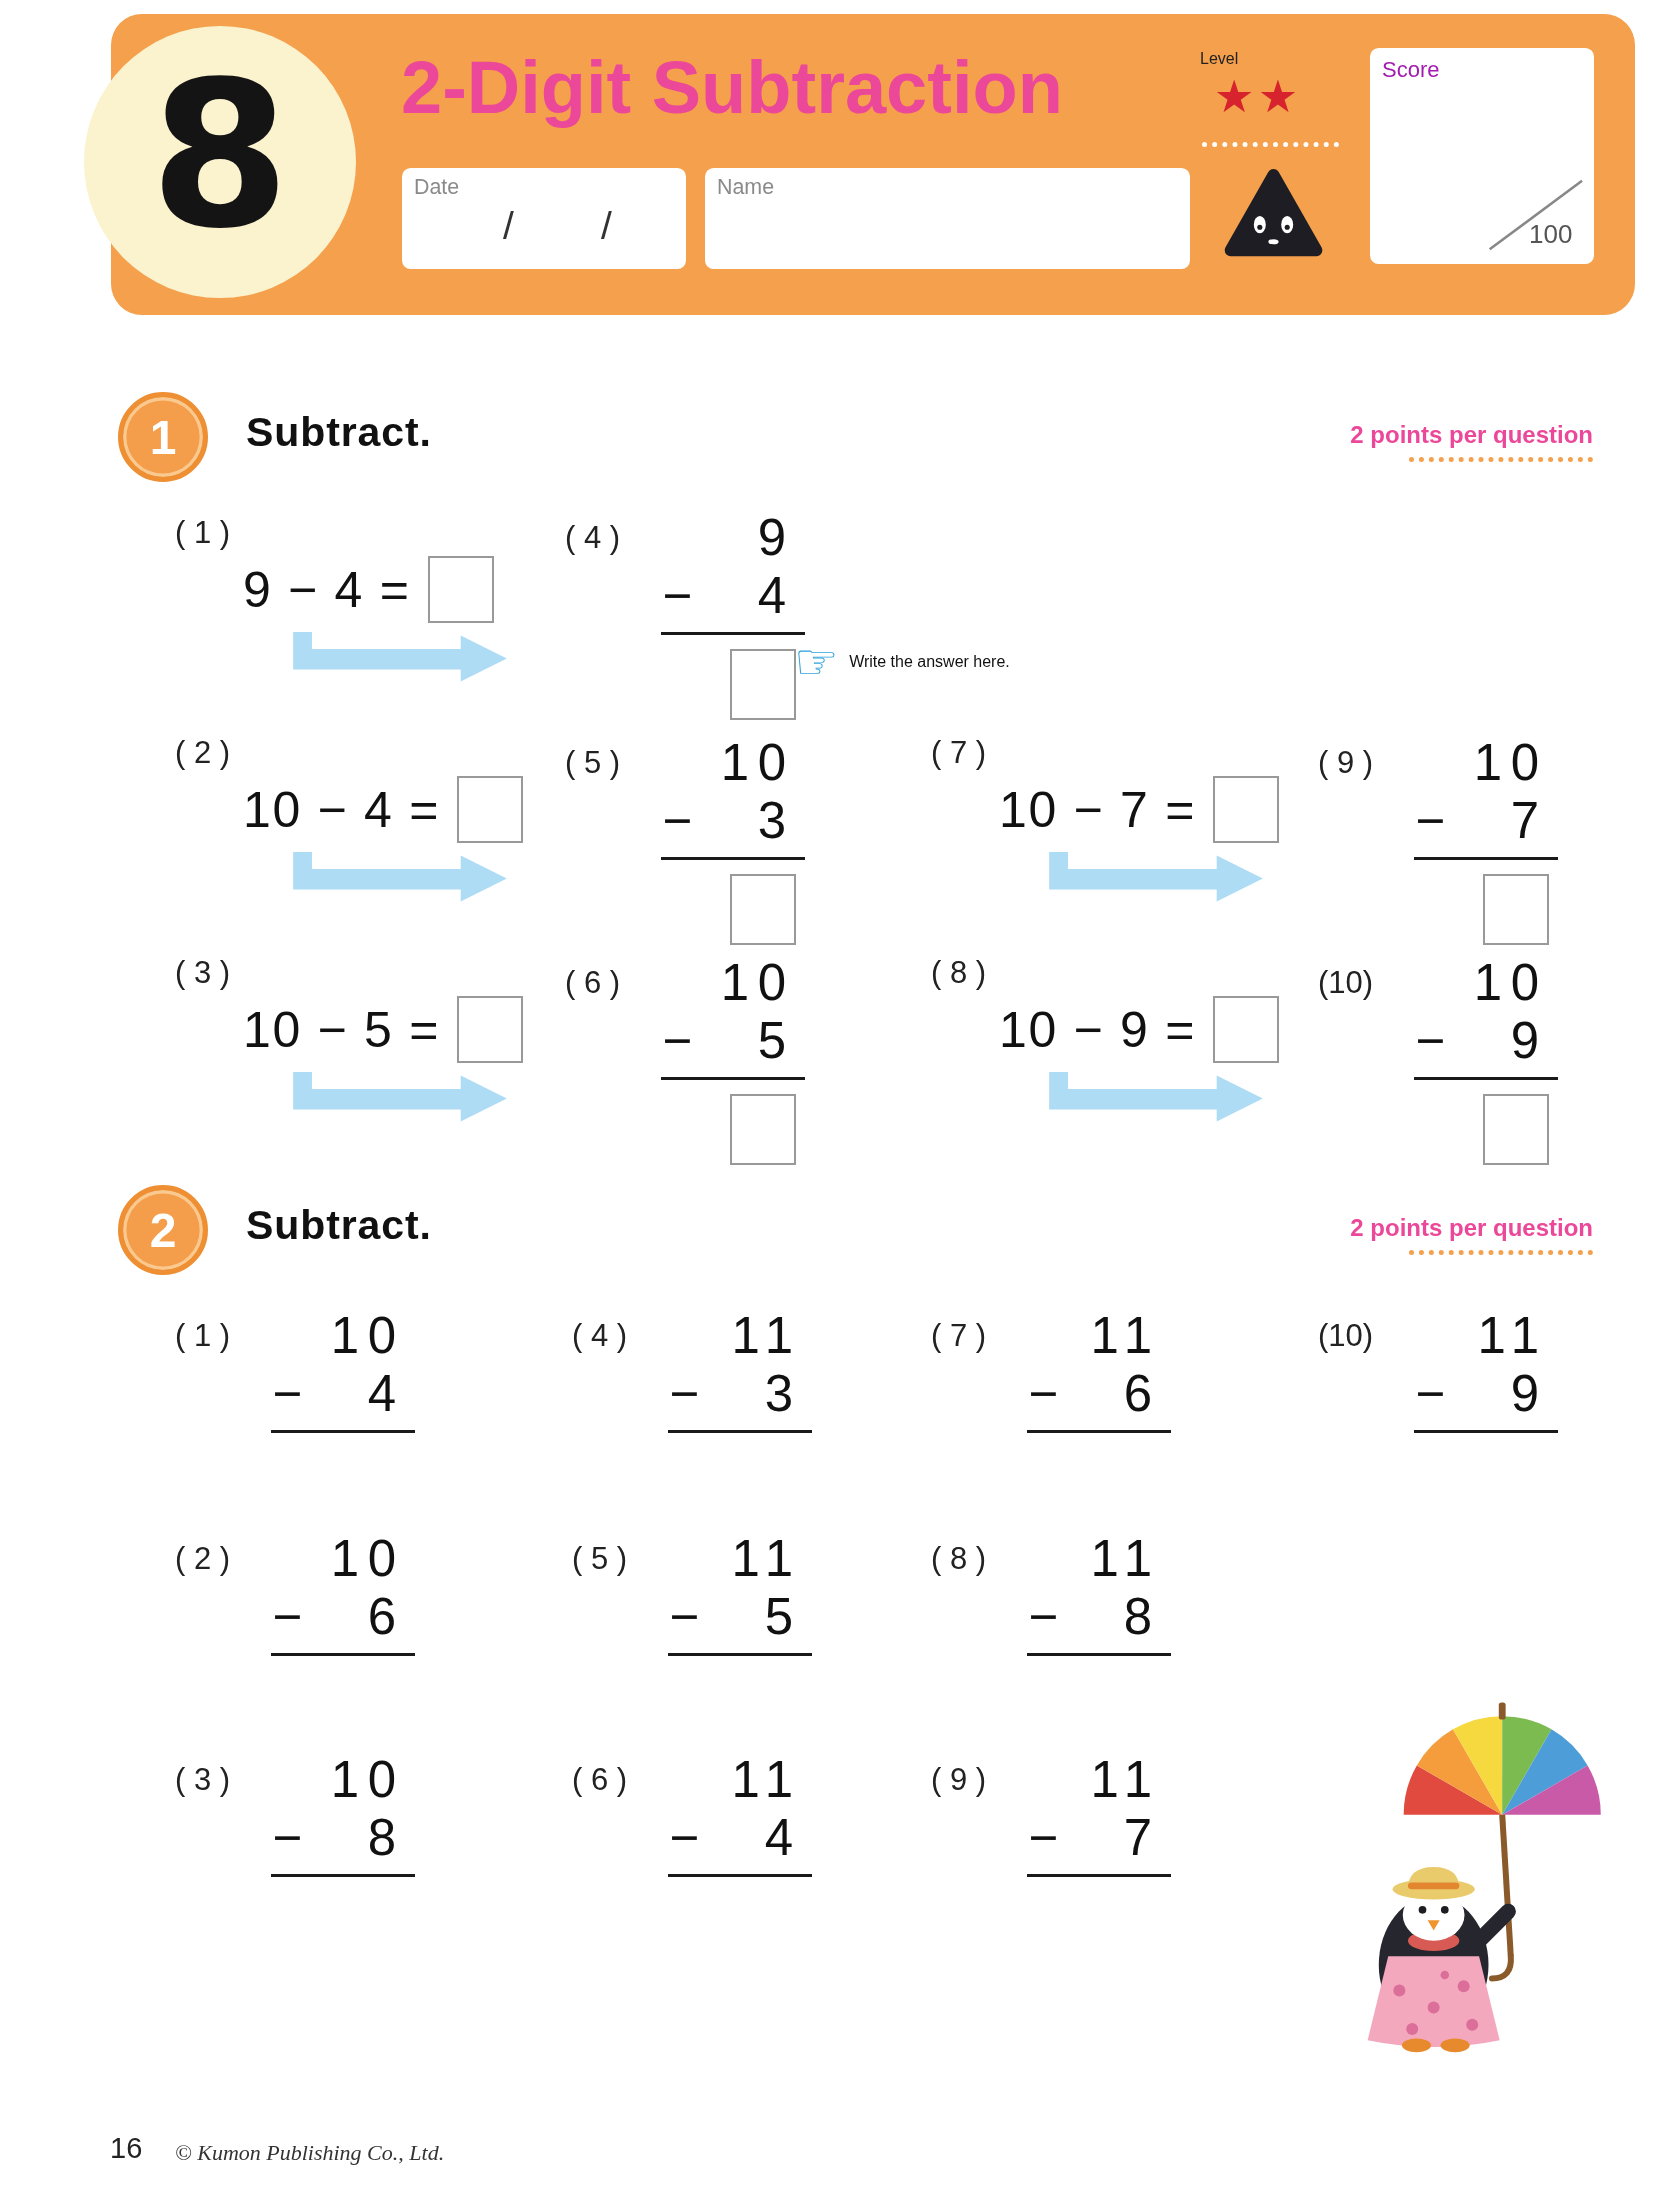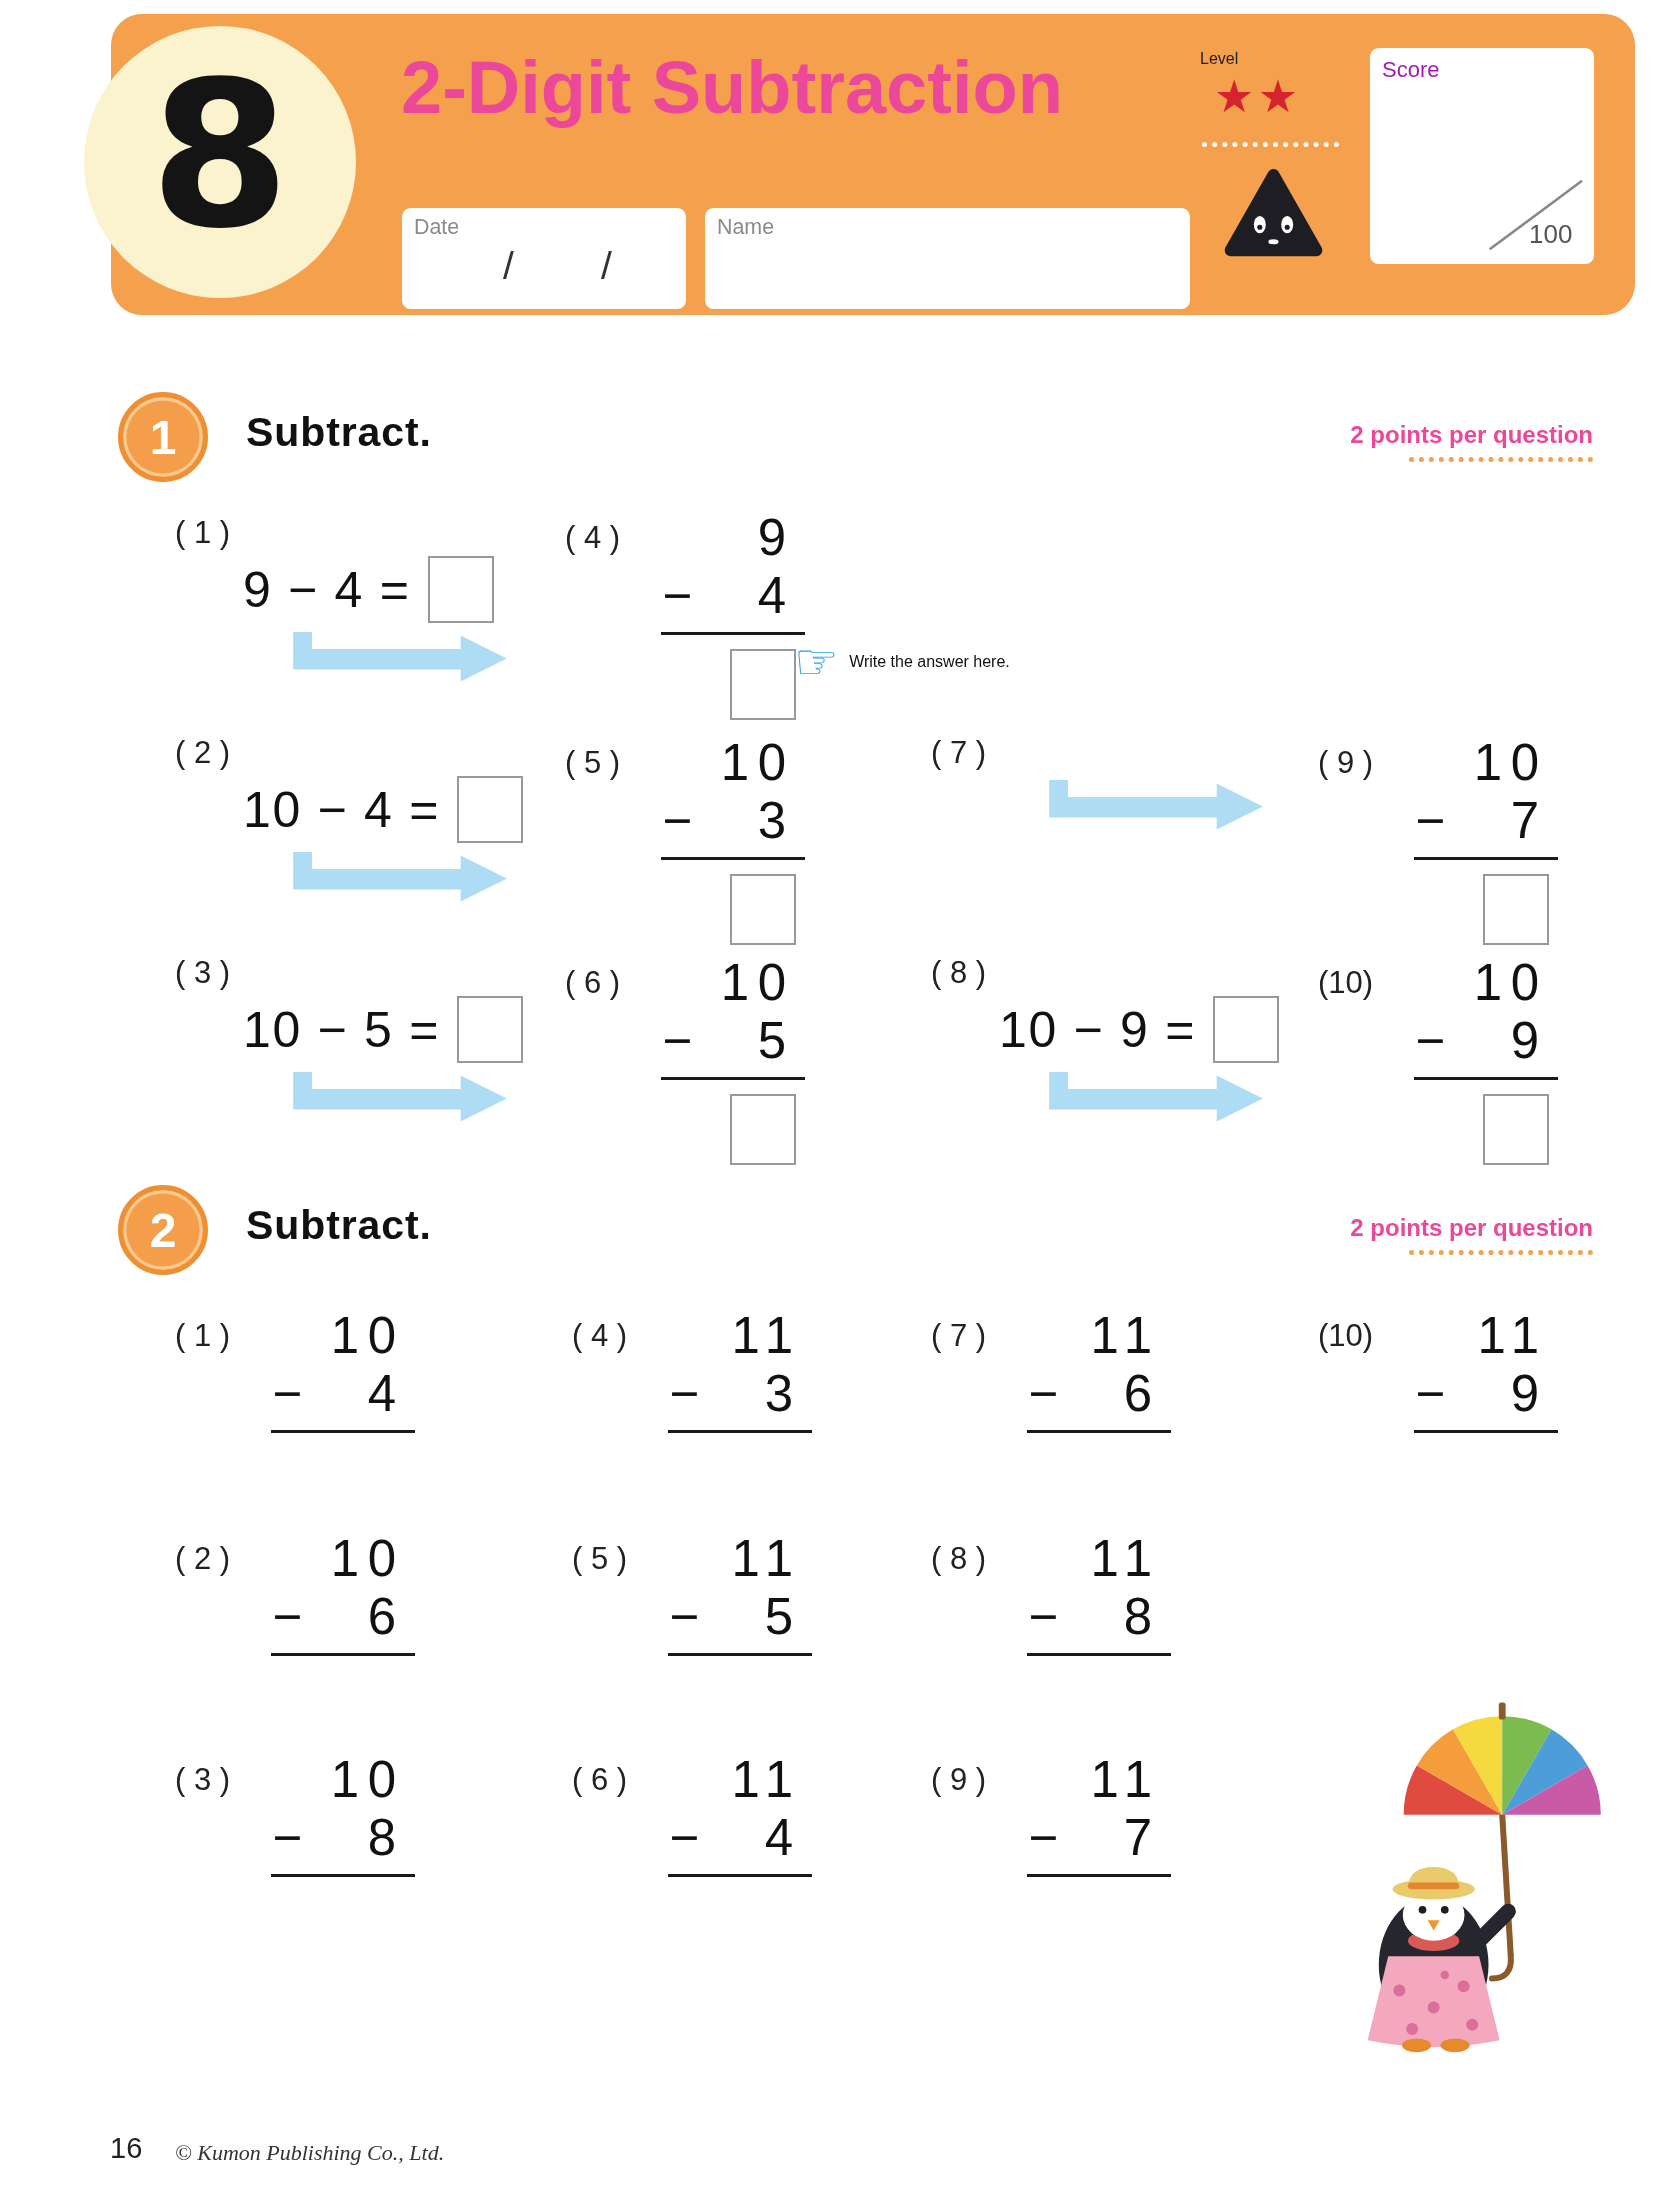--- a/index.html
+++ b/index.html
@@ -4,21 +4,21 @@
 <style>
   html,body{margin:0;padding:0;}
   body{width:1675px;height:2192px;background:#ffffff;font-family:"Liberation Sans",sans-serif;color:#111;position:relative;overflow:hidden;}
   .page{position:absolute;left:0;top:0;width:1675px;height:2192px;}
 
   
   .band{position:absolute;left:111px;top:13.7px;width:1524px;height:301px;background:#F5A04C;border-radius:31px;}
   .lesson-circle{position:absolute;left:84px;top:26px;width:272px;height:272px;border-radius:50%;background:#FBF2CE;display:flex;align-items:center;justify-content:center;}
   .lesson-num{font-family:"DejaVu Sans",sans-serif;font-weight:bold;font-size:201px;line-height:1;color:#141414;transform:translateY(-6.8px);}
   .title{position:absolute;left:401px;top:45px;font-size:74px;font-weight:bold;color:#ec4899;letter-spacing:0px;white-space:nowrap;}
-  .field{position:absolute;background:#ffffff;border-radius:8.6px;margin-top:40px;}
+  .field{position:absolute;background:#ffffff;border-radius:8.6px;}
   .field-label{position:absolute;left:12px;top:6.8px;font-size:21.4px;color:#8a8a8a;}
   .slash{position:absolute;top:36px;font-size:39px;color:#333;font-weight:300;}
   .level-label{position:absolute;left:1200px;top:50px;font-size:16px;color:#222;}
   .stars{position:absolute;left:1214px;top:74px;font-size:45px;color:#D6232E;letter-spacing:3.4px;line-height:1;}
   .dotline{position:absolute;border-bottom:5.1px dotted #ffffff;}
   .dotline.orange{border-bottom:5.1px dotted #F5A04C;}
   .mascot{position:absolute;left:1222px;top:163px;}
   .score-box{position:absolute;left:1370px;top:48px;width:224px;height:216px;background:#ffffff;border-radius:8.6px;}
   .score-label{position:absolute;left:12px;top:8.6px;font-size:22px;color:#a21caf;}
   .score-total{position:absolute;left:159px;top:171px;font-size:26px;color:#555;}
@@ -155,20 +155,24 @@
         <span class="vminus">−</span>
         <span class="vbot">3</span>
       </div>
       <div class="vline"></div>
       <div class="vbox"></div>
     </div>
   </div>
 
   <div class="hprob" style="left:931px;top:735px;">
     <span class="plabel">( 7 )</span>
+    <div class="expr-row">
+      <span class="hexpr">10 − 7 =</span>
+      <span class="abox"></span>
+    </div>
     <svg class="harrow" width="214" height="53" viewBox="0 0 250 62">
       <polygon points="0,0 22,0 22,20 196,20 196,4 250,31 196,58 196,44 0,44" fill="#AEDCF4"></polygon>
     </svg>
   </div>
 
   <div class="vprob" style="left:1318px;top:735px;">
     <span class="plabel">( 9 )</span>
     <div class="vcol">
       <div class="vtop">10</div>
       <div class="vsub">

